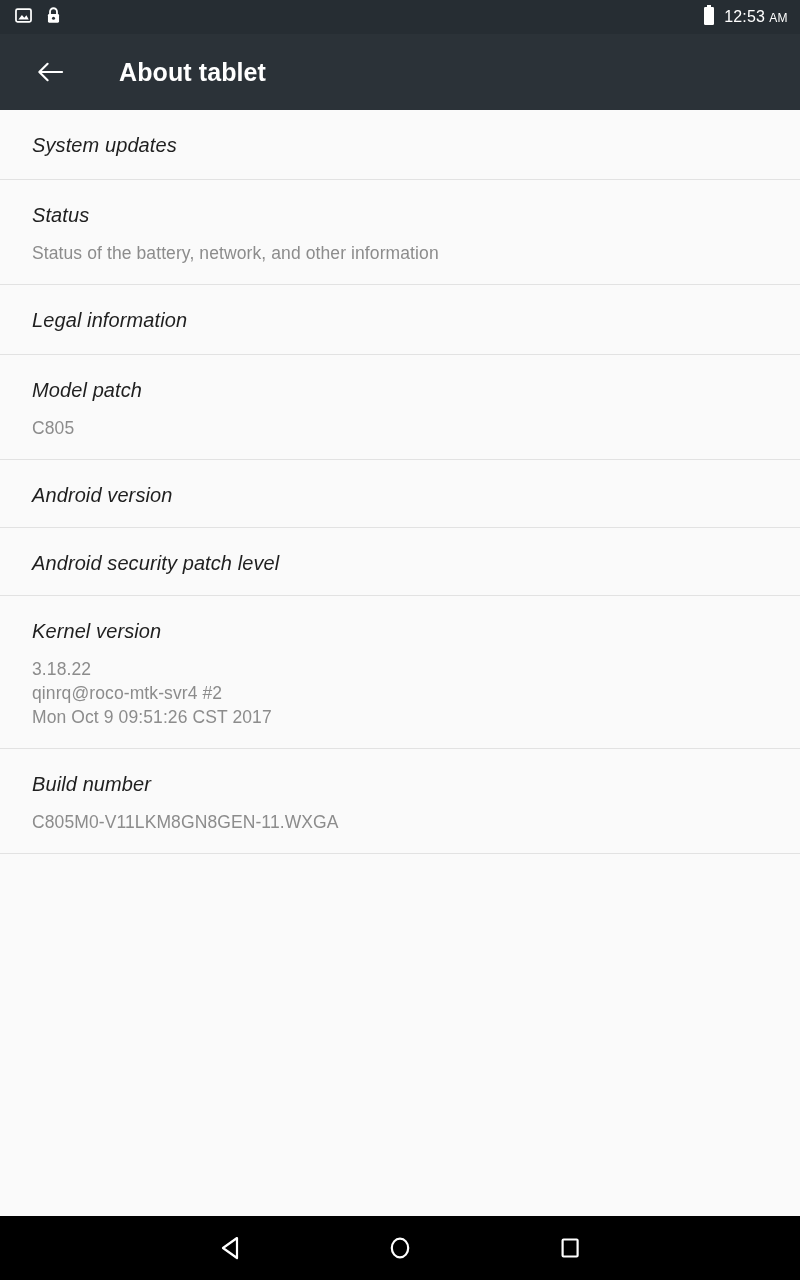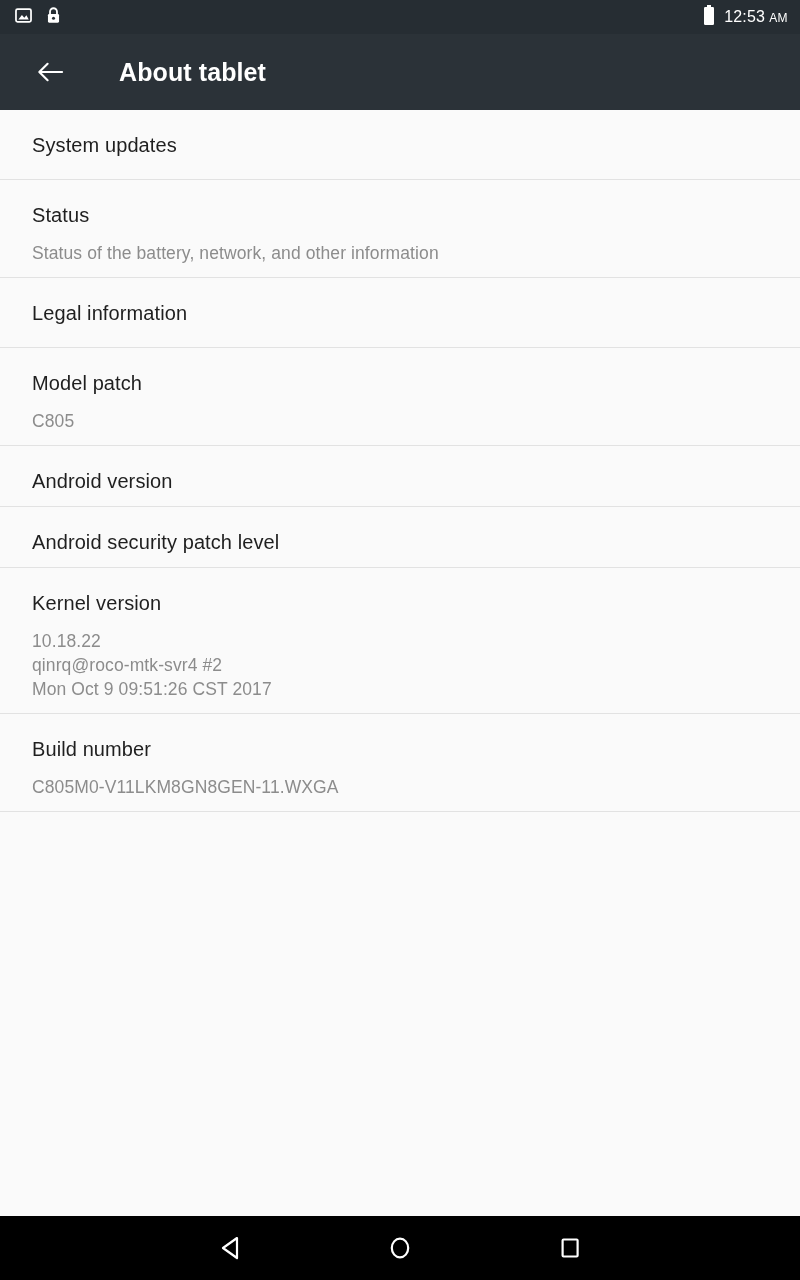--- a/index.html
+++ b/index.html
@@ -88,26 +88,27 @@
     flex: 1 1 auto;
     background: #fafafa;
     overflow: hidden;
   }
   .row {
     padding: 22px 32px 21px 32px;
     border-bottom: 1px solid #e2e2e2;
     background: #fafafa;
     cursor: pointer;
   }
-  .row.has-sub { padding-bottom: 12px; }
+  .row.has-sub { padding-bottom: 19px; }
   .row-title {
     color: #1f1f1f;
     font-size: 20px;
     line-height: 26px;
     letter-spacing: 0.1px;
+    font-style: italic;
   }
   .row-sub {
     color: #8c8c8c;
     font-size: 17.5px;
     line-height: 24px;
     margin-top: 13px;
     letter-spacing: 0.1px;
   }
   .row-sub + .row-sub { margin-top: 0; }
 
@@ -205,21 +206,21 @@
     <div class="row has-sub">
       <div class="row-title">Android version</div>
     </div>
 
     <div class="row has-sub">
       <div class="row-title">Android security patch level</div>
     </div>
 
     <div class="row has-sub">
       <div class="row-title">Kernel version</div>
-      <div class="row-sub">10.18.22</div>
+      <div class="row-sub">3.18.22</div>
       <div class="row-sub">qinrq@roco-mtk-svr4 #2</div>
       <div class="row-sub">Mon Oct 9 09:51:26 CST 2017</div>
     </div>
 
     <div class="row has-sub">
       <div class="row-title">Build number</div>
       <div class="row-sub">C805M0-V11LKM8GN8GEN-11.WXGA</div>
     </div>
 
 

